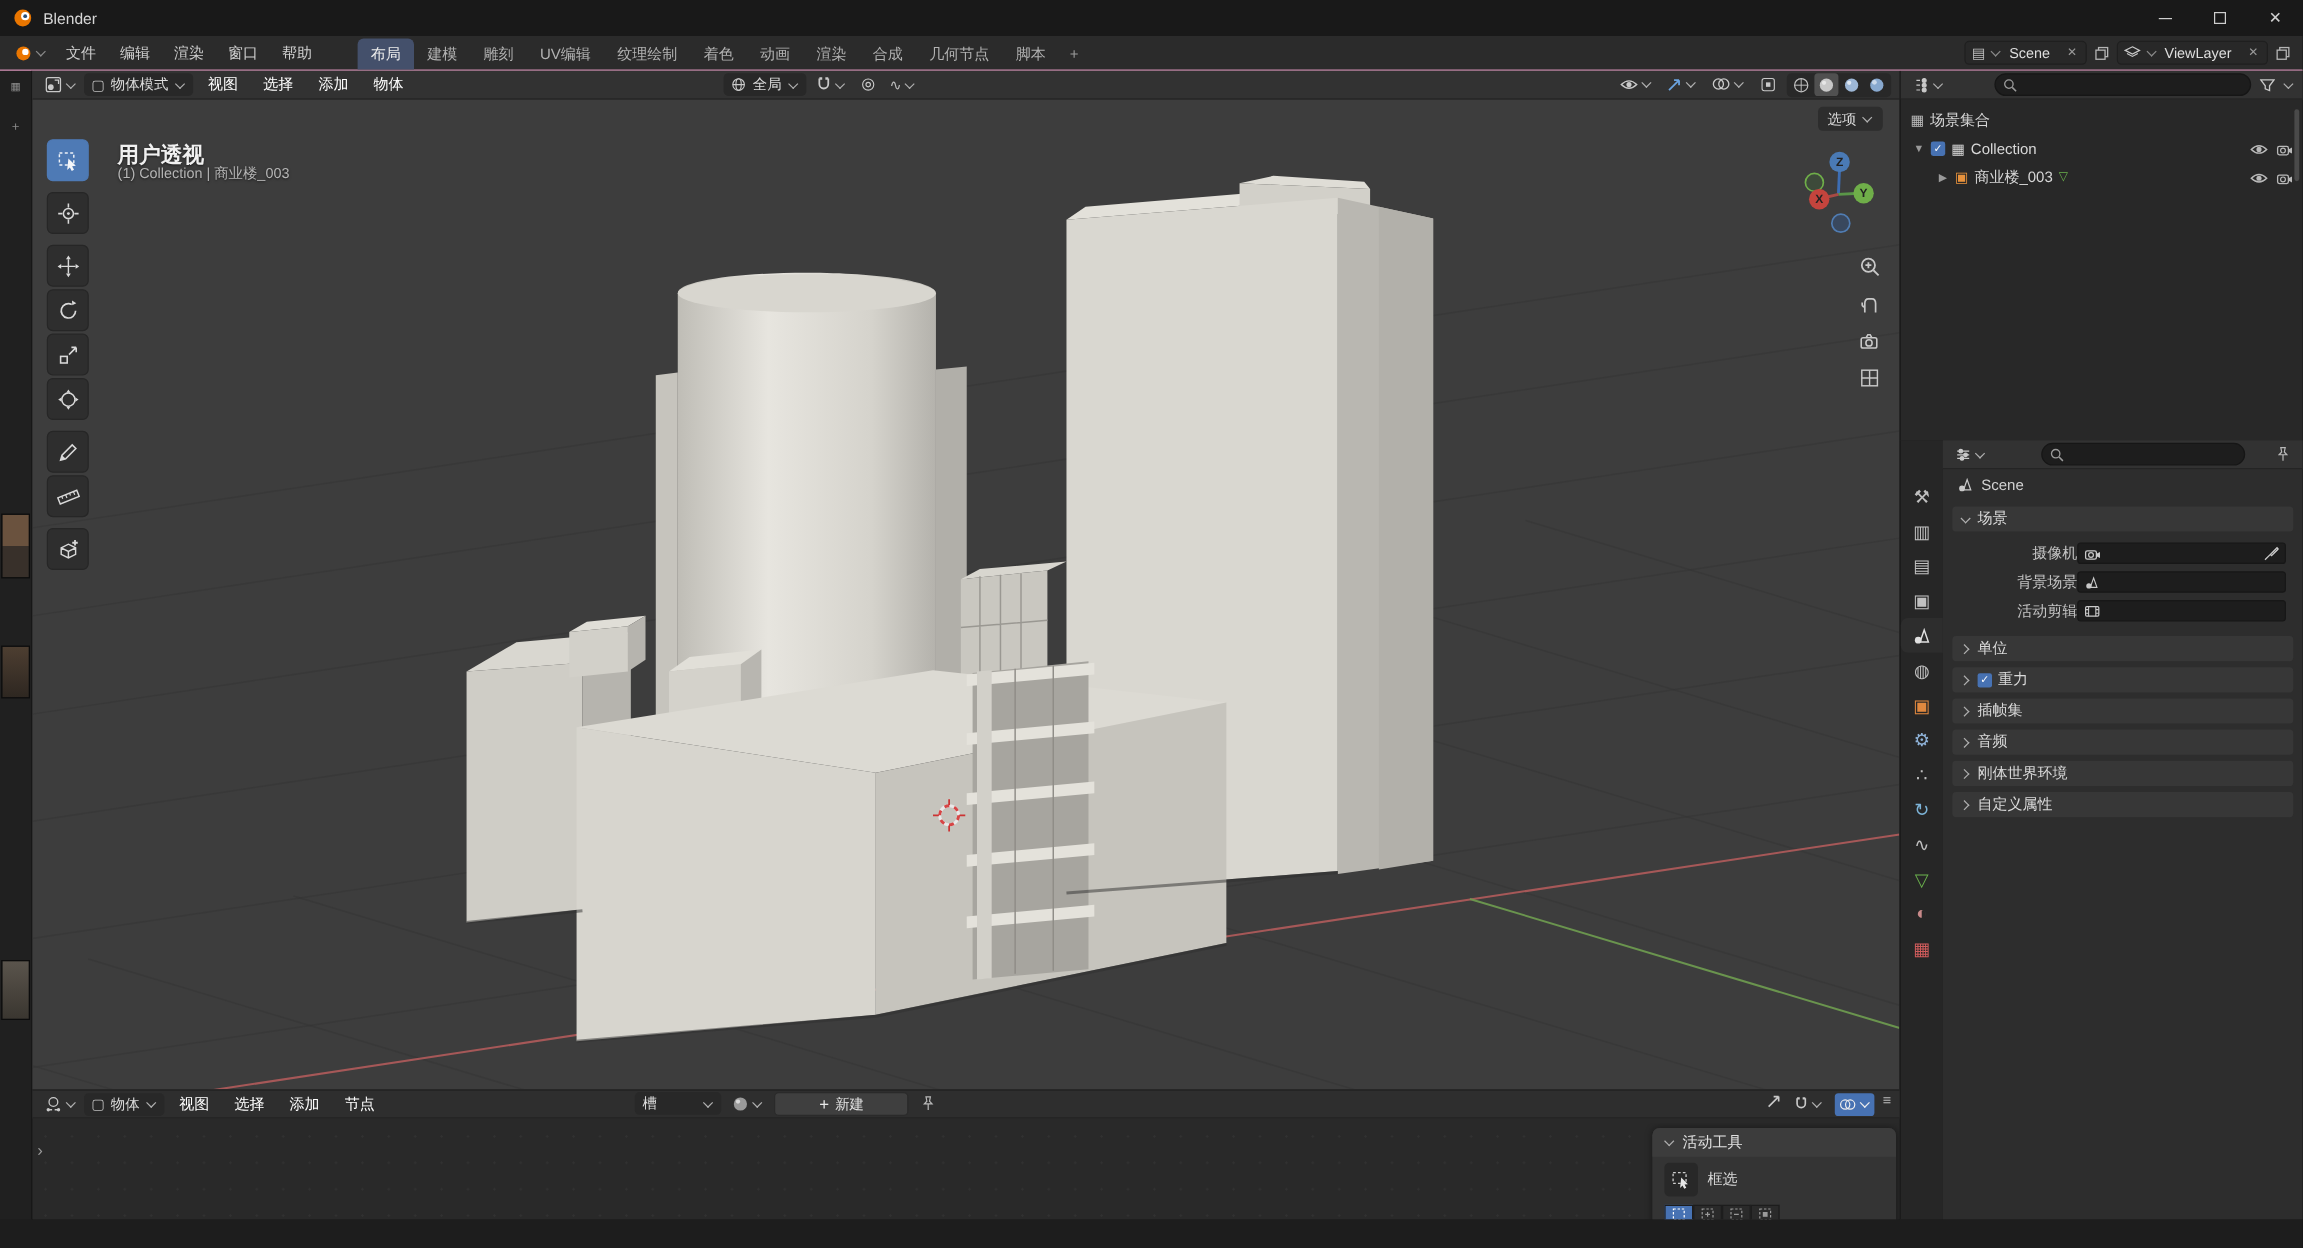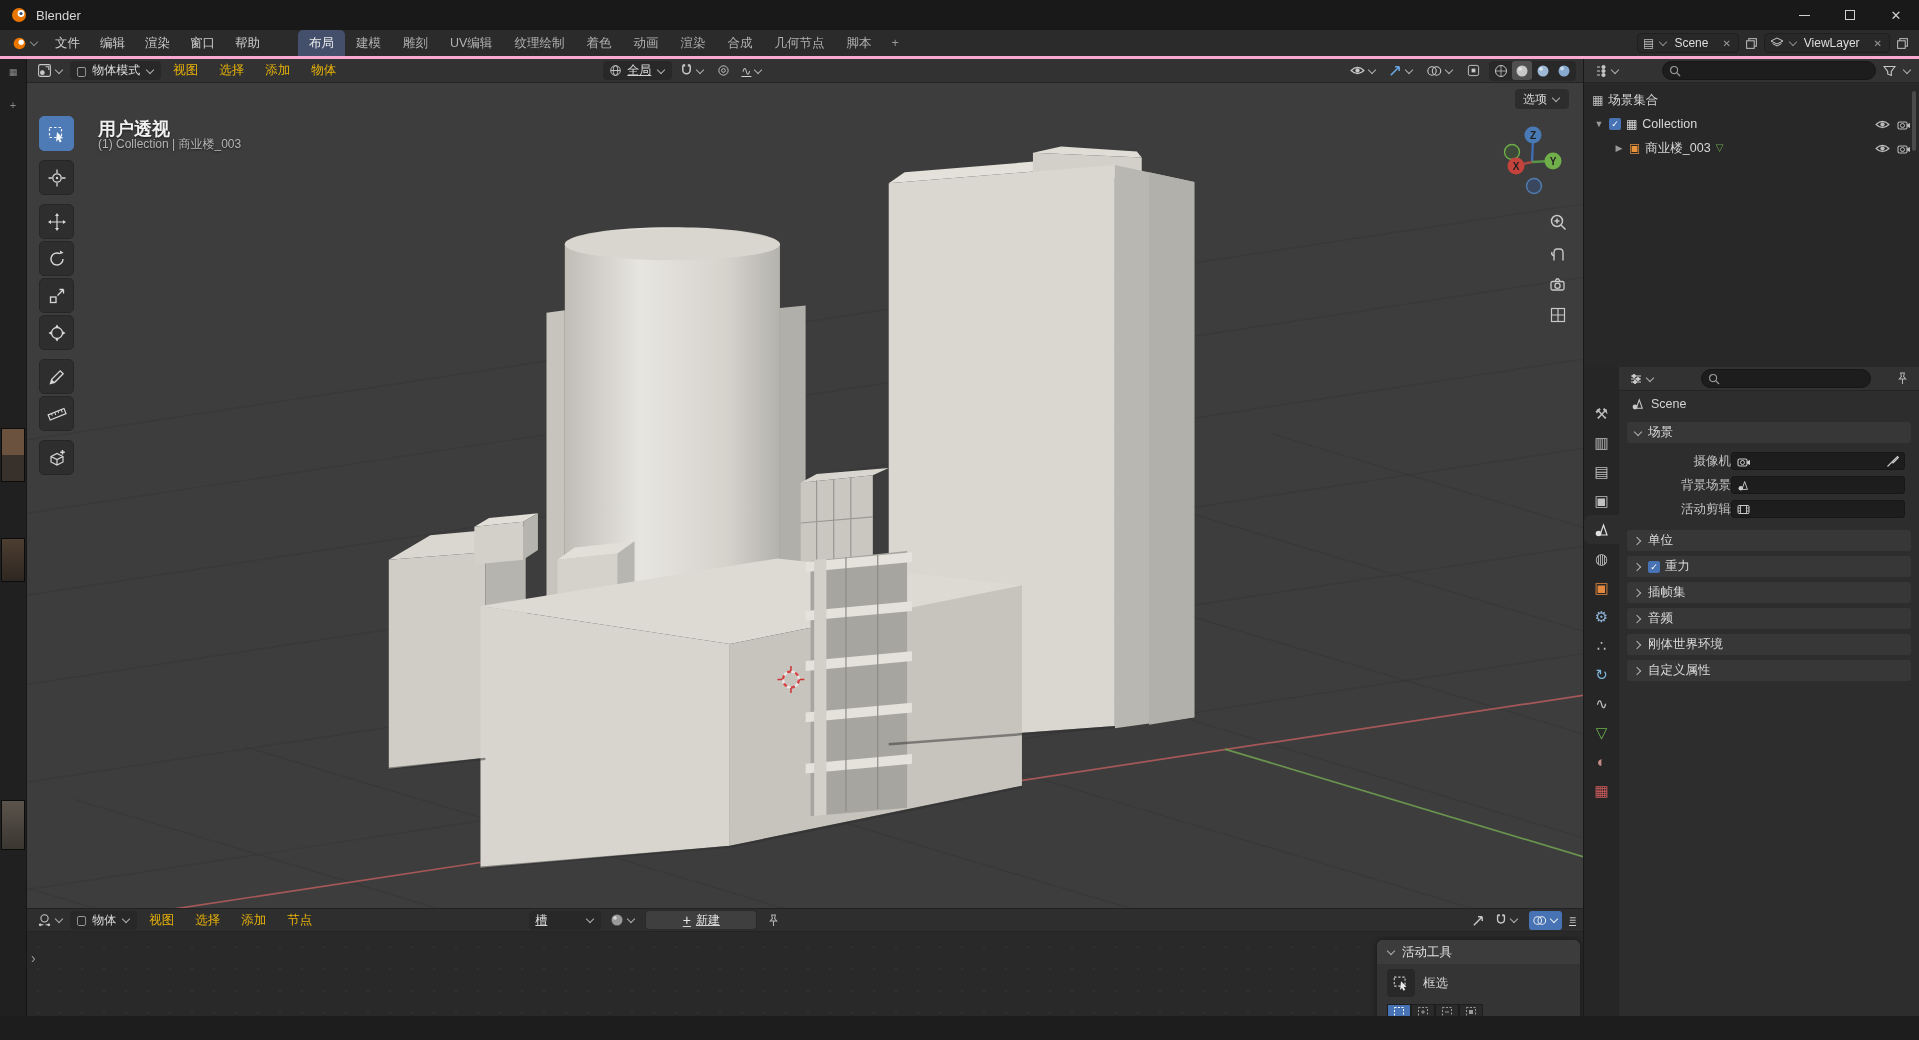--- a/index.html
+++ b/index.html
@@ -1,46 +1,46 @@
 <!DOCTYPE html>
 <html><head>
 <meta charset="utf-8">
 <style>
 *{margin:0;padding:0;box-sizing:border-box;}
 html,body{background:#111;}
 body{font-family:"Liberation Sans","DejaVu Sans",sans-serif;}
 #app{position:relative;width:1919px;height:1040px;background:#1d1d1d;overflow:hidden;color:#d1d1d1;font-size:13px;-webkit-user-select:none;user-select:none;}
-.row{display:flex;align-items:center;text-decoration:underline;}
+.row{display:flex;}
 .chev{width:6px;height:6px;border-right:1.4px solid #b0b0b0;border-bottom:1.4px solid #b0b0b0;transform:rotate(45deg);display:inline-block;margin:0 2px 2px 2px;flex:0 0 auto;}
 .chev.r{transform:rotate(-45deg);margin:0 3px 0 1px;}
 .chev.dim{border-color:#8a8a8a;}
 
 .titlebar{position:absolute;left:0;top:0;width:1919px;height:30px;background:#191919;display:flex;align-items:center;}
 .titlebar .appname{color:#d6d6d6;font-size:13px;margin-left:8px;}
 .wctrl{margin-left:auto;display:flex;height:100%;}
 .wctrl>div{width:46px;height:100%;display:flex;align-items:center;justify-content:center;color:#cfcfcf;}
 .glyph-min{width:11px;height:1px;background:#cfcfcf;}
 .glyph-max{width:10px;height:10px;border:1px solid #cfcfcf;}
 
-.menubar{position:absolute;left:0;top:30px;width:1919px;height:29px;background:#2b2b2b;display:flex;align-items:center;padding-left:6px;border-bottom:3px solid #f9a8d4;}
+.menubar{position:absolute;left:0;top:30px;width:1919px;height:29px;background:#2b2b2b;display:flex;align-items:center;padding-left:6px;border-bottom:1px solid #f9a8d4;}
 .mi{padding:0 10px;height:100%;display:flex;align-items:center;color:#cfcfcf;font-size:12.5px;}
 .blb{display:flex;align-items:center;padding:0 6px;gap:2px;}
 .tabs{display:flex;height:100%;margin-left:28px;align-items:flex-end;}
 .tab{height:26px;display:flex;align-items:center;padding:0 11px;font-size:12.5px;color:#b2b2b2;border-radius:5px 5px 0 0;}
 .tab.active{background:#44506b;color:#ececec;}
 .tab.addtab{color:#9a9a9a;padding:0 9px;}
 .tb-right{margin-left:auto;display:flex;align-items:center;gap:6px;padding-right:10px;}
 .selector{display:flex;align-items:center;background:#282828;border:1px solid #1f1f1f;border-radius:4px;height:20px;padding:0 5px;gap:4px;}
 .selector .lbl{font-size:12px;color:#dedede;padding:0 8px 0 2px;}
 .xic{color:#9a9a9a;font-size:10px;padding:0 2px;}
 .mic{font-size:12px;color:#bdbdbd;line-height:1;}
 
 .hdr{height:24px;background:#323232;display:flex;align-items:center;padding:0 7px;gap:3px;border-bottom:1px solid #242424;}
 .dd{display:flex;align-items:center;background:#282828;border-radius:4px;height:19px;padding:0 6px;gap:5px;font-size:12px;color:#dcdcdc;}
-.menu{padding:0 9px;font-size:12.5px;color:#eab308;height:100%;display:flex;align-items:center;}
+.menu{padding:0 9px;font-size:12.5px;color:#ffffff;height:100%;display:flex;align-items:center;}
 .ibtn{display:flex;align-items:center;justify-content:center;height:19px;min-width:20px;padding:0 3px;border-radius:3px;gap:2px;}
 .ibtn.on{background:#505050;}
 .ibtn.blue{background:#4772b3;}
 .grp{display:flex;align-items:center;background:#282828;border-radius:4px;height:20px;padding:0 2px;gap:1px;}
 
 .lstrip{position:absolute;left:0;top:59px;width:27px;height:957px;background:#202020;border-right:1px solid #161616;}
 .thumb{position:absolute;left:1px;width:24px;border:1px solid #0c0c0c;}
 
 .viewport{position:absolute;left:27px;top:59px;width:1556px;height:849px;background:#3d3d3d;}
 .vbody{position:absolute;left:0;top:24px;width:1556px;height:825px;overflow:hidden;}

